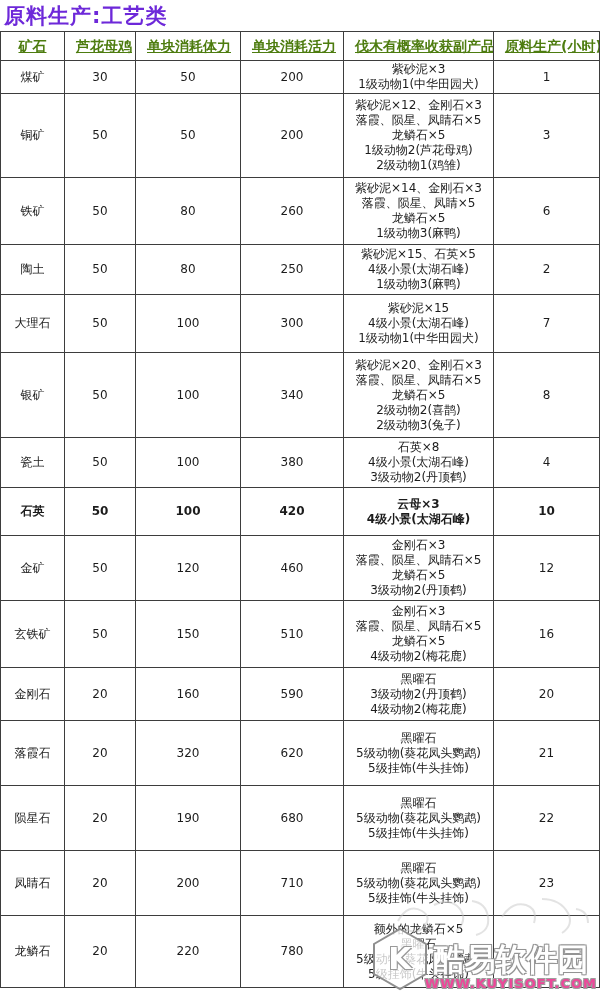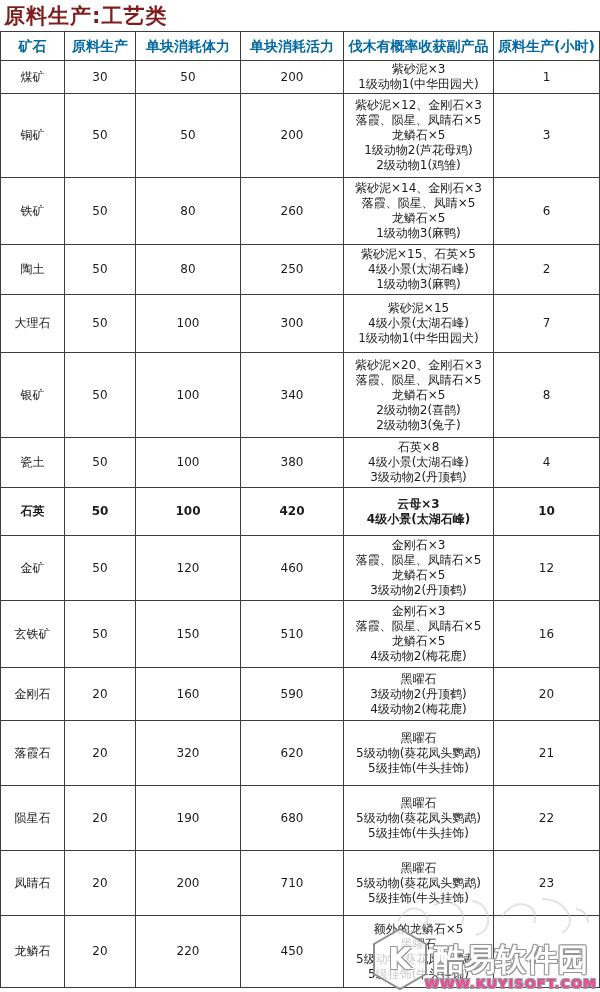--- a/index.html
+++ b/index.html
@@ -14,21 +14,21 @@
     overflow: hidden;
     font-family: "DejaVu Sans", sans-serif;
     color: #1c1c1c;
   }
   .page-title {
     font-size: 21px;
     font-weight: bold;
     line-height: 28px;
     padding: 2px 0 1px 4px;
     letter-spacing: 1px;
-    color: #7f1d1d;
+    color: #6d28d9;
   }
   table.data-table {
     border-collapse: collapse;
     table-layout: fixed;
     width: 599px;
     margin: 0;
   }
   .data-table th, .data-table td {
     border: 1px solid #3d3d3d;
     text-align: center;
@@ -36,23 +36,24 @@
     font-size: 12px;
     line-height: 15px;
     padding: 1px 1px;
     overflow: hidden;
     word-break: break-all;
   }
   .data-table th {
     font-size: 14px;
     font-weight: bold;
     line-height: 18px;
-    padding: 5px 4px;
-    color: #0369a1;
+    padding: 5px 11px;
+    color: #4d7c0f;
     white-space: nowrap;
+    text-decoration: underline;
   }
   .byline { line-height: 15px; }
   
   .watermark {
     position: absolute;
     right: 1px;
     bottom: 1px;
     width: 218px;
     height: 95px;
     pointer-events: none;
@@ -117,21 +118,21 @@
     <col style="width:64px">
     <col style="width:71px">
     <col style="width:105px">
     <col style="width:103px">
     <col style="width:150px">
     <col style="width:106px">
   </colgroup>
   <thead>
     <tr>
       <th>矿石</th>
-      <th>原料生产</th>
+      <th>芦花母鸡</th>
       <th>单块消耗体力</th>
       <th>单块消耗活力</th>
       <th>伐木有概率收获副产品</th>
       <th>原料生产(小时)</th>
     </tr>
   </thead>
   <tbody id="table-body">
       <tr style="height: 17px;">
         <td>煤矿</td>
         <td>30</td>
@@ -302,21 +303,21 @@
           <div class="byline">黑曜石</div>
           <div class="byline">5级动物(葵花凤头鹦鹉)</div>
           <div class="byline">5级挂饰(牛头挂饰)</div>
         </td>
         <td>23</td>
       </tr>
       <tr style="height: 72px;">
         <td>龙鳞石</td>
         <td>20</td>
         <td>220</td>
-        <td>450</td>
+        <td>780</td>
         <td>
           <div class="byline">额外的龙鳞石×5</div>
           <div class="byline">黑曜石</div>
           <div class="byline">5级动物(葵花凤头鹦鹉)</div>
           <div class="byline">5级挂饰(牛头挂饰)</div>
         </td>
         <td></td>
       </tr>
     </tbody>
 </table>

